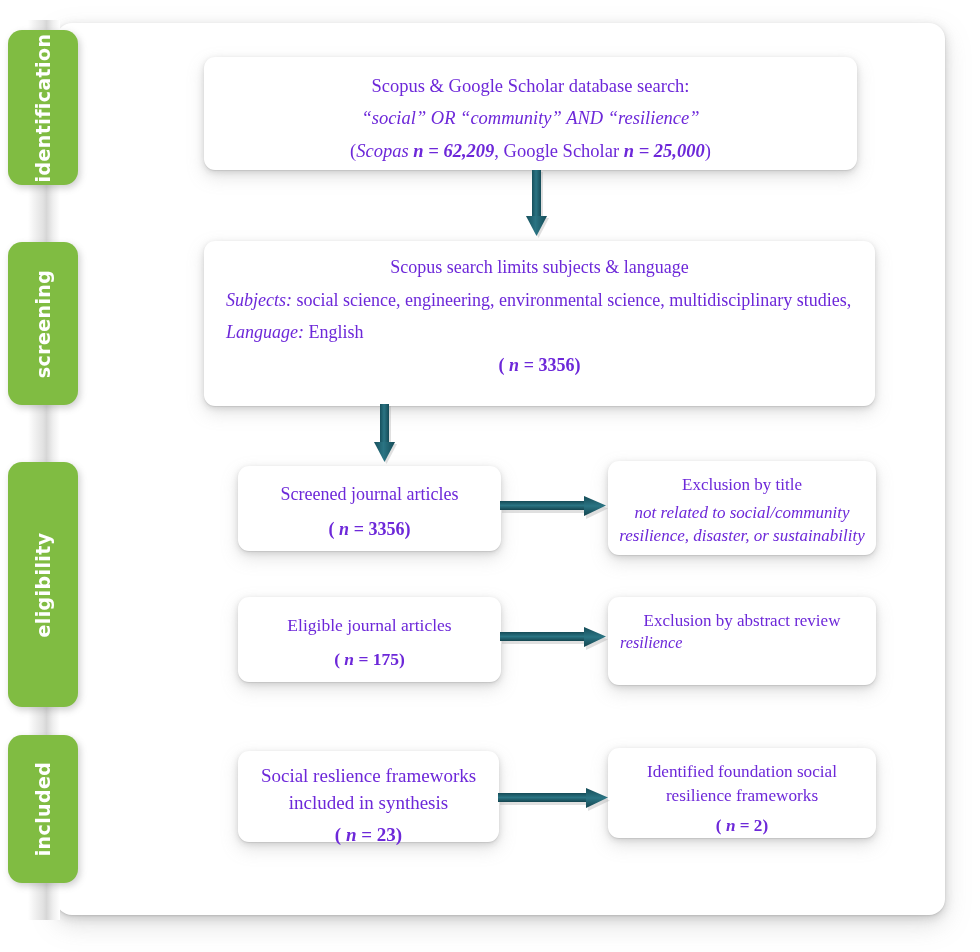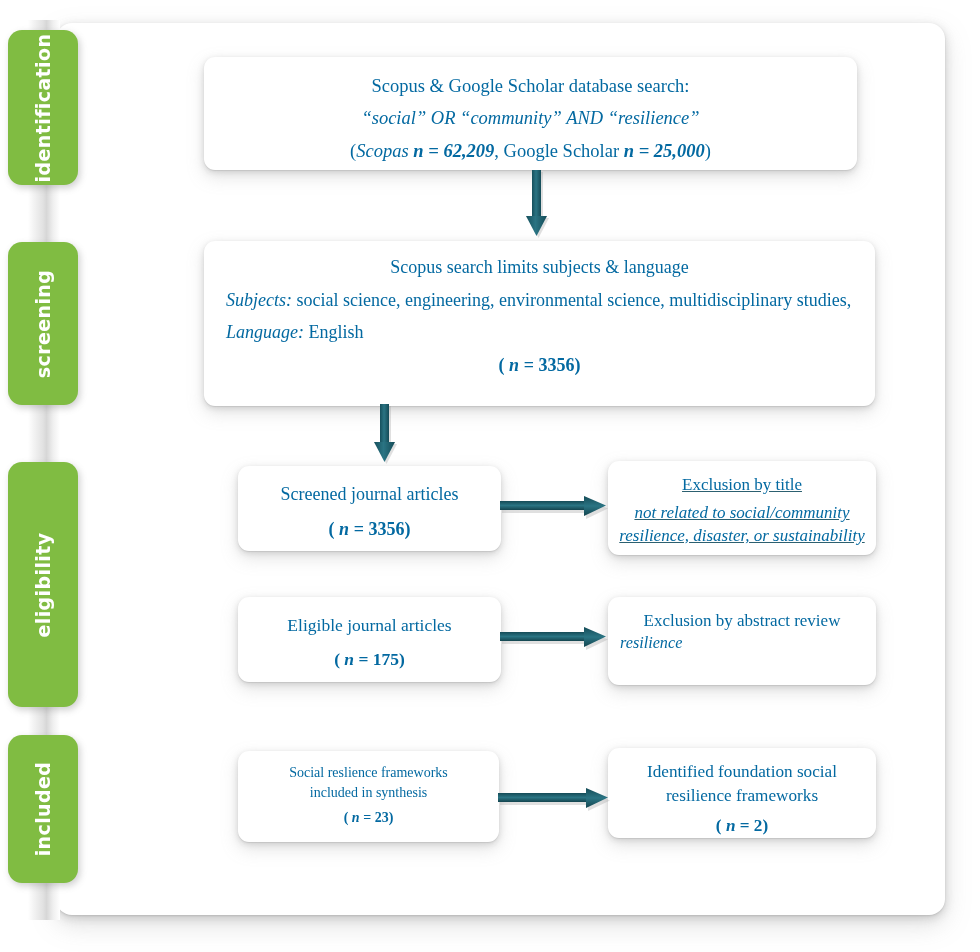--- a/index.html
+++ b/index.html
@@ -85,21 +85,21 @@
     background: #ffffff;
     border-radius: 11px;
     box-shadow:
       0 2px 6px rgba(125,125,125,0.28),
       0 7px 17px rgba(150,150,150,0.26),
       0 1px 1px rgba(170,170,170,0.30);
     color: #2c6070;
     box-sizing: border-box;
   }
   .card .line {
-    color: #0369a1;
+    color: #6d28d9;
     line-height: 1.42;
   }
   .center   { text-align: center; }
   .leftal   { text-align: left; }
   .it       { font-style: italic; }
   .bld      { font-weight: bold; }
   .nital { font-style: italic; font-weight: bold; }
 
   
   #card-search {
@@ -118,40 +118,39 @@
 
   #card-screened {
     left: 238px; top: 466px; width: 263px; height: 85px;
     padding: 16px 10px 0 10px;
     font-size: 18px;
   }
   #card-exclusion-title {
     left: 608px; top: 461px; width: 268px; height: 94px;
     padding: 12px 10px 0 10px;
     font-size: 17px;
-    text-decoration: underline;
   }
   #card-exclusion-title .sub { font-size: 17px; line-height: 1.34; }
 
   #card-eligible {
     left: 238px; top: 597px; width: 263px; height: 85px;
     padding: 16px 10px 0 10px;
     font-size: 17.5px;
   }
   #card-exclusion-abstract {
     left: 608px; top: 597px; width: 268px; height: 88px;
     padding: 12px 12px 0 12px;
     font-size: 17px;
   }
   #card-exclusion-abstract .sub { font-size: 16.2px; line-height: 1.34; }
 
   #card-included-frameworks {
     left: 238px; top: 751px; width: 261px; height: 91px;
     padding: 12px 10px 0 10px;
-    font-size: 14px;
+    font-size: 19px;
   }
   #card-identified-frameworks {
     left: 608px; top: 748px; width: 268px; height: 90px;
     padding: 12px 10px 0 10px;
     font-size: 17.2px;
   }
 
   .gap-top-sm { margin-top: 5px; }
   .gap-top-md { margin-top: 9px; }
 

